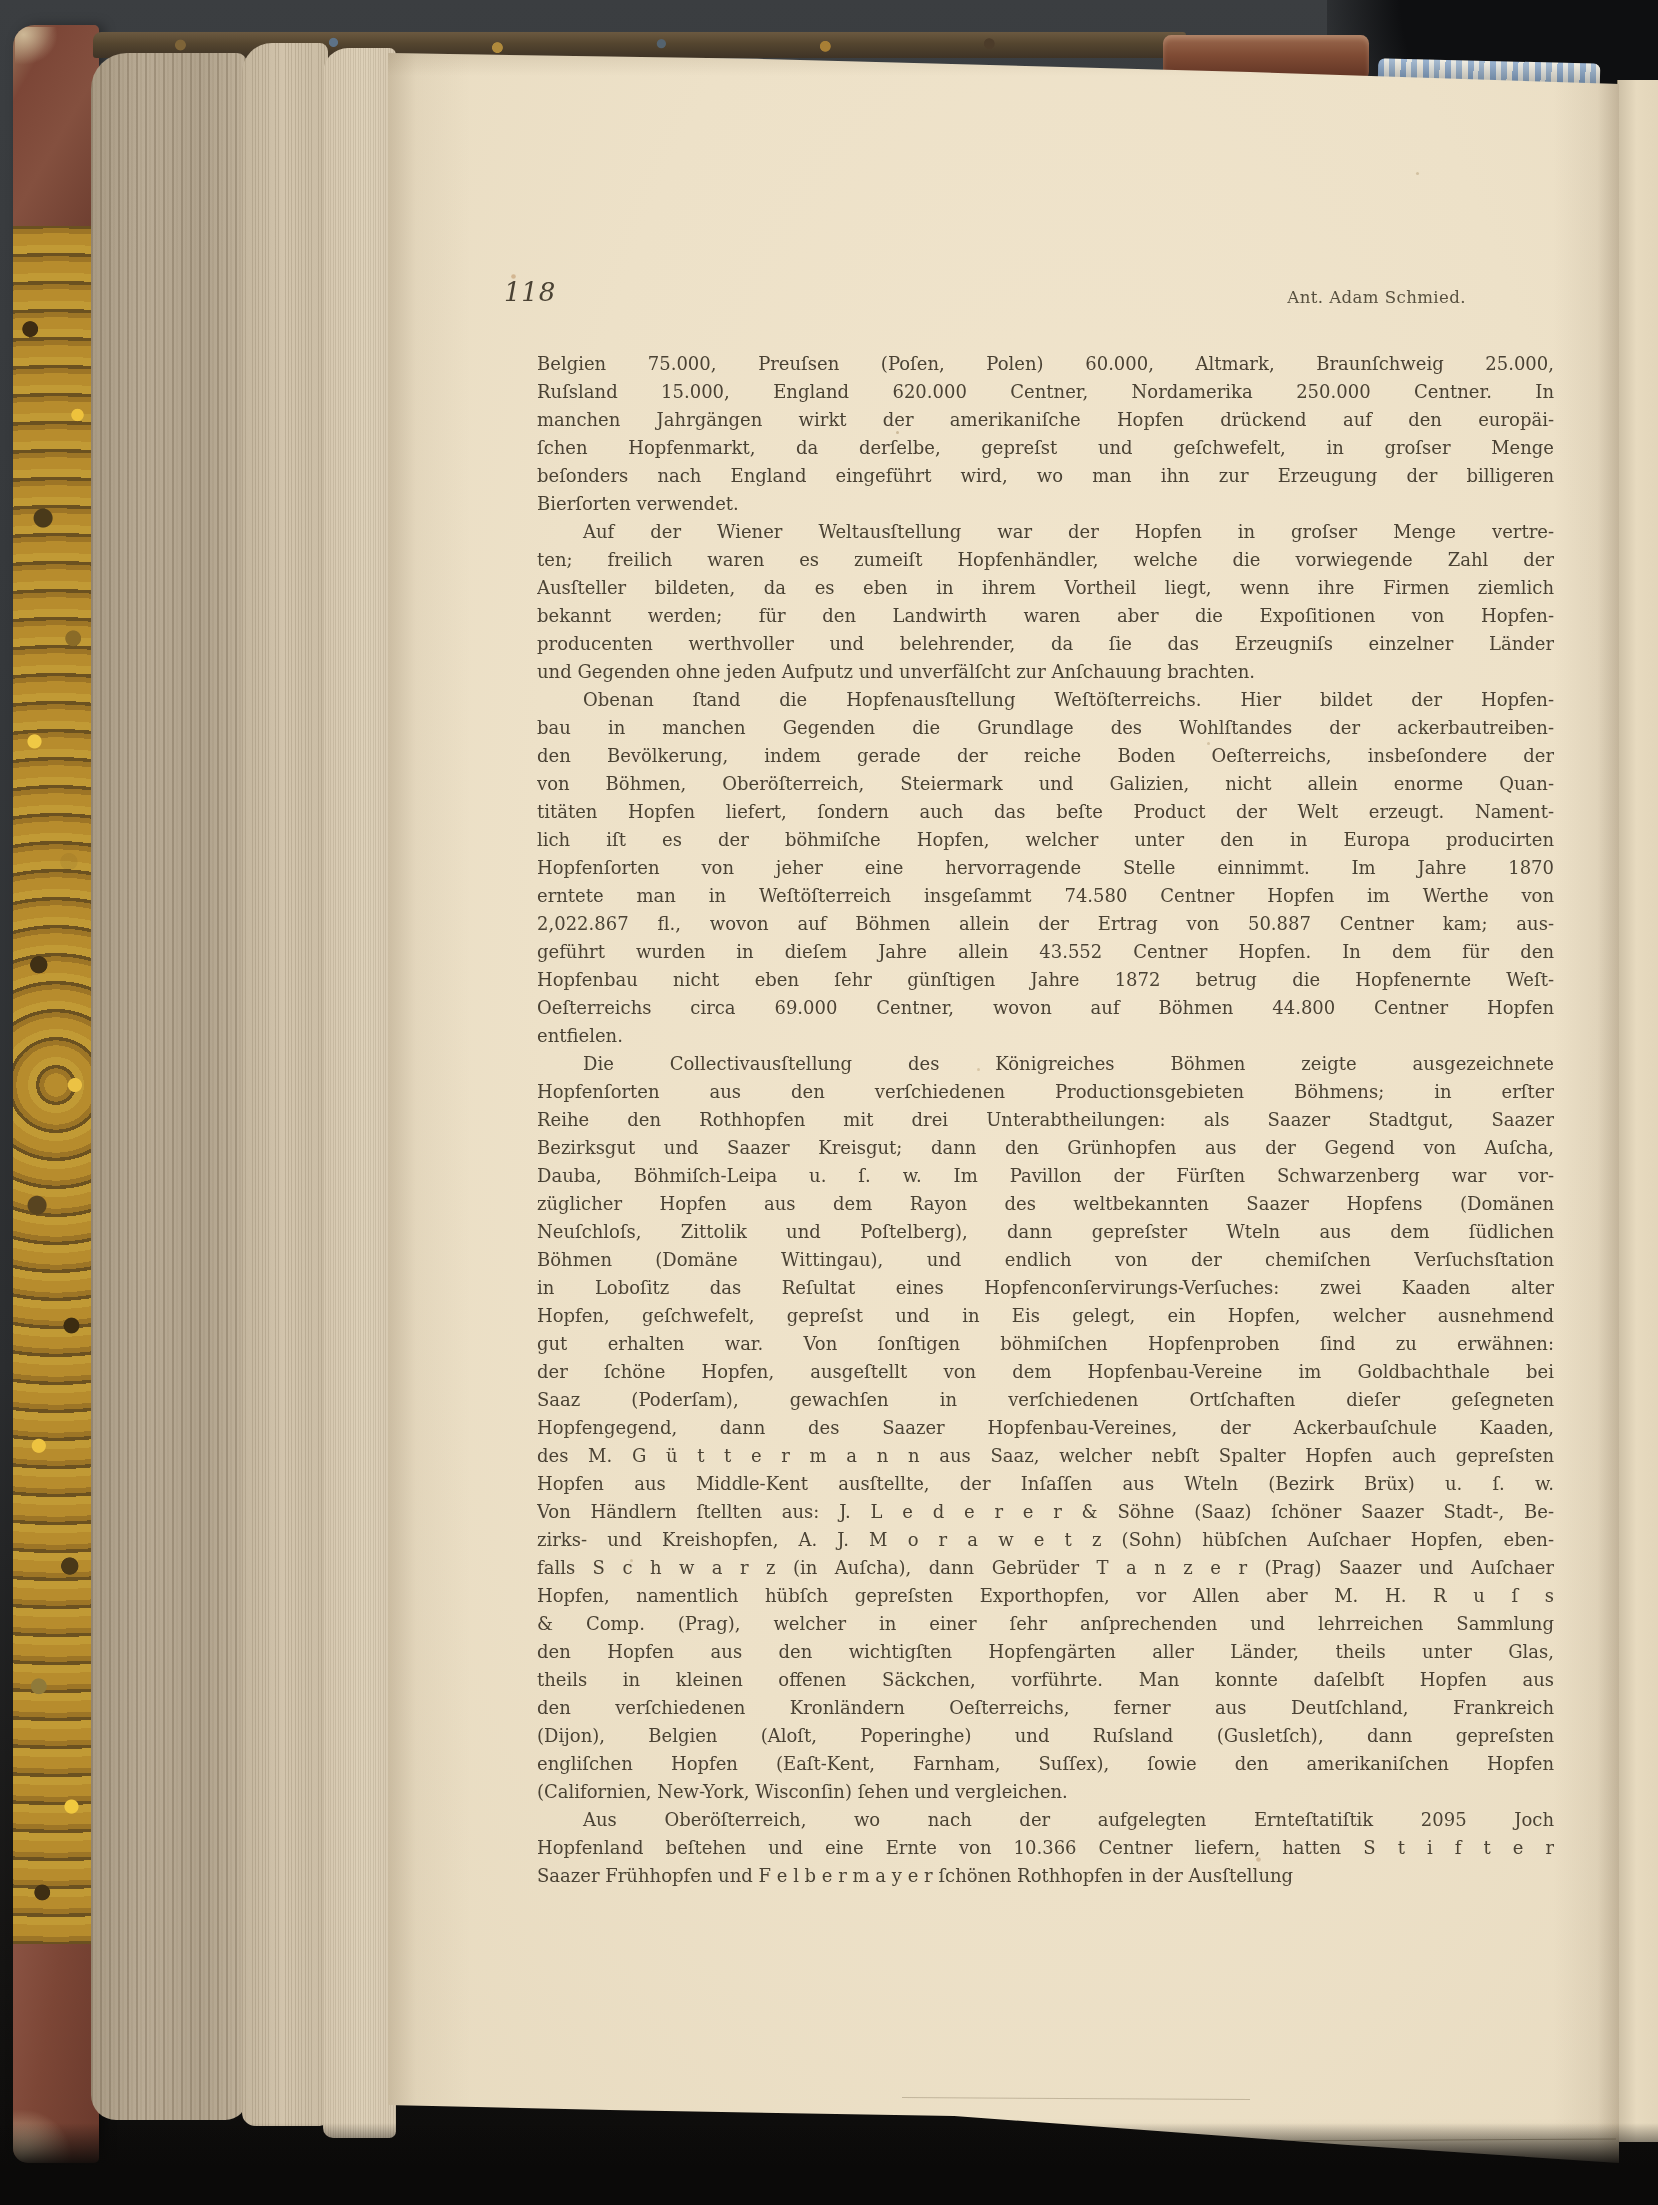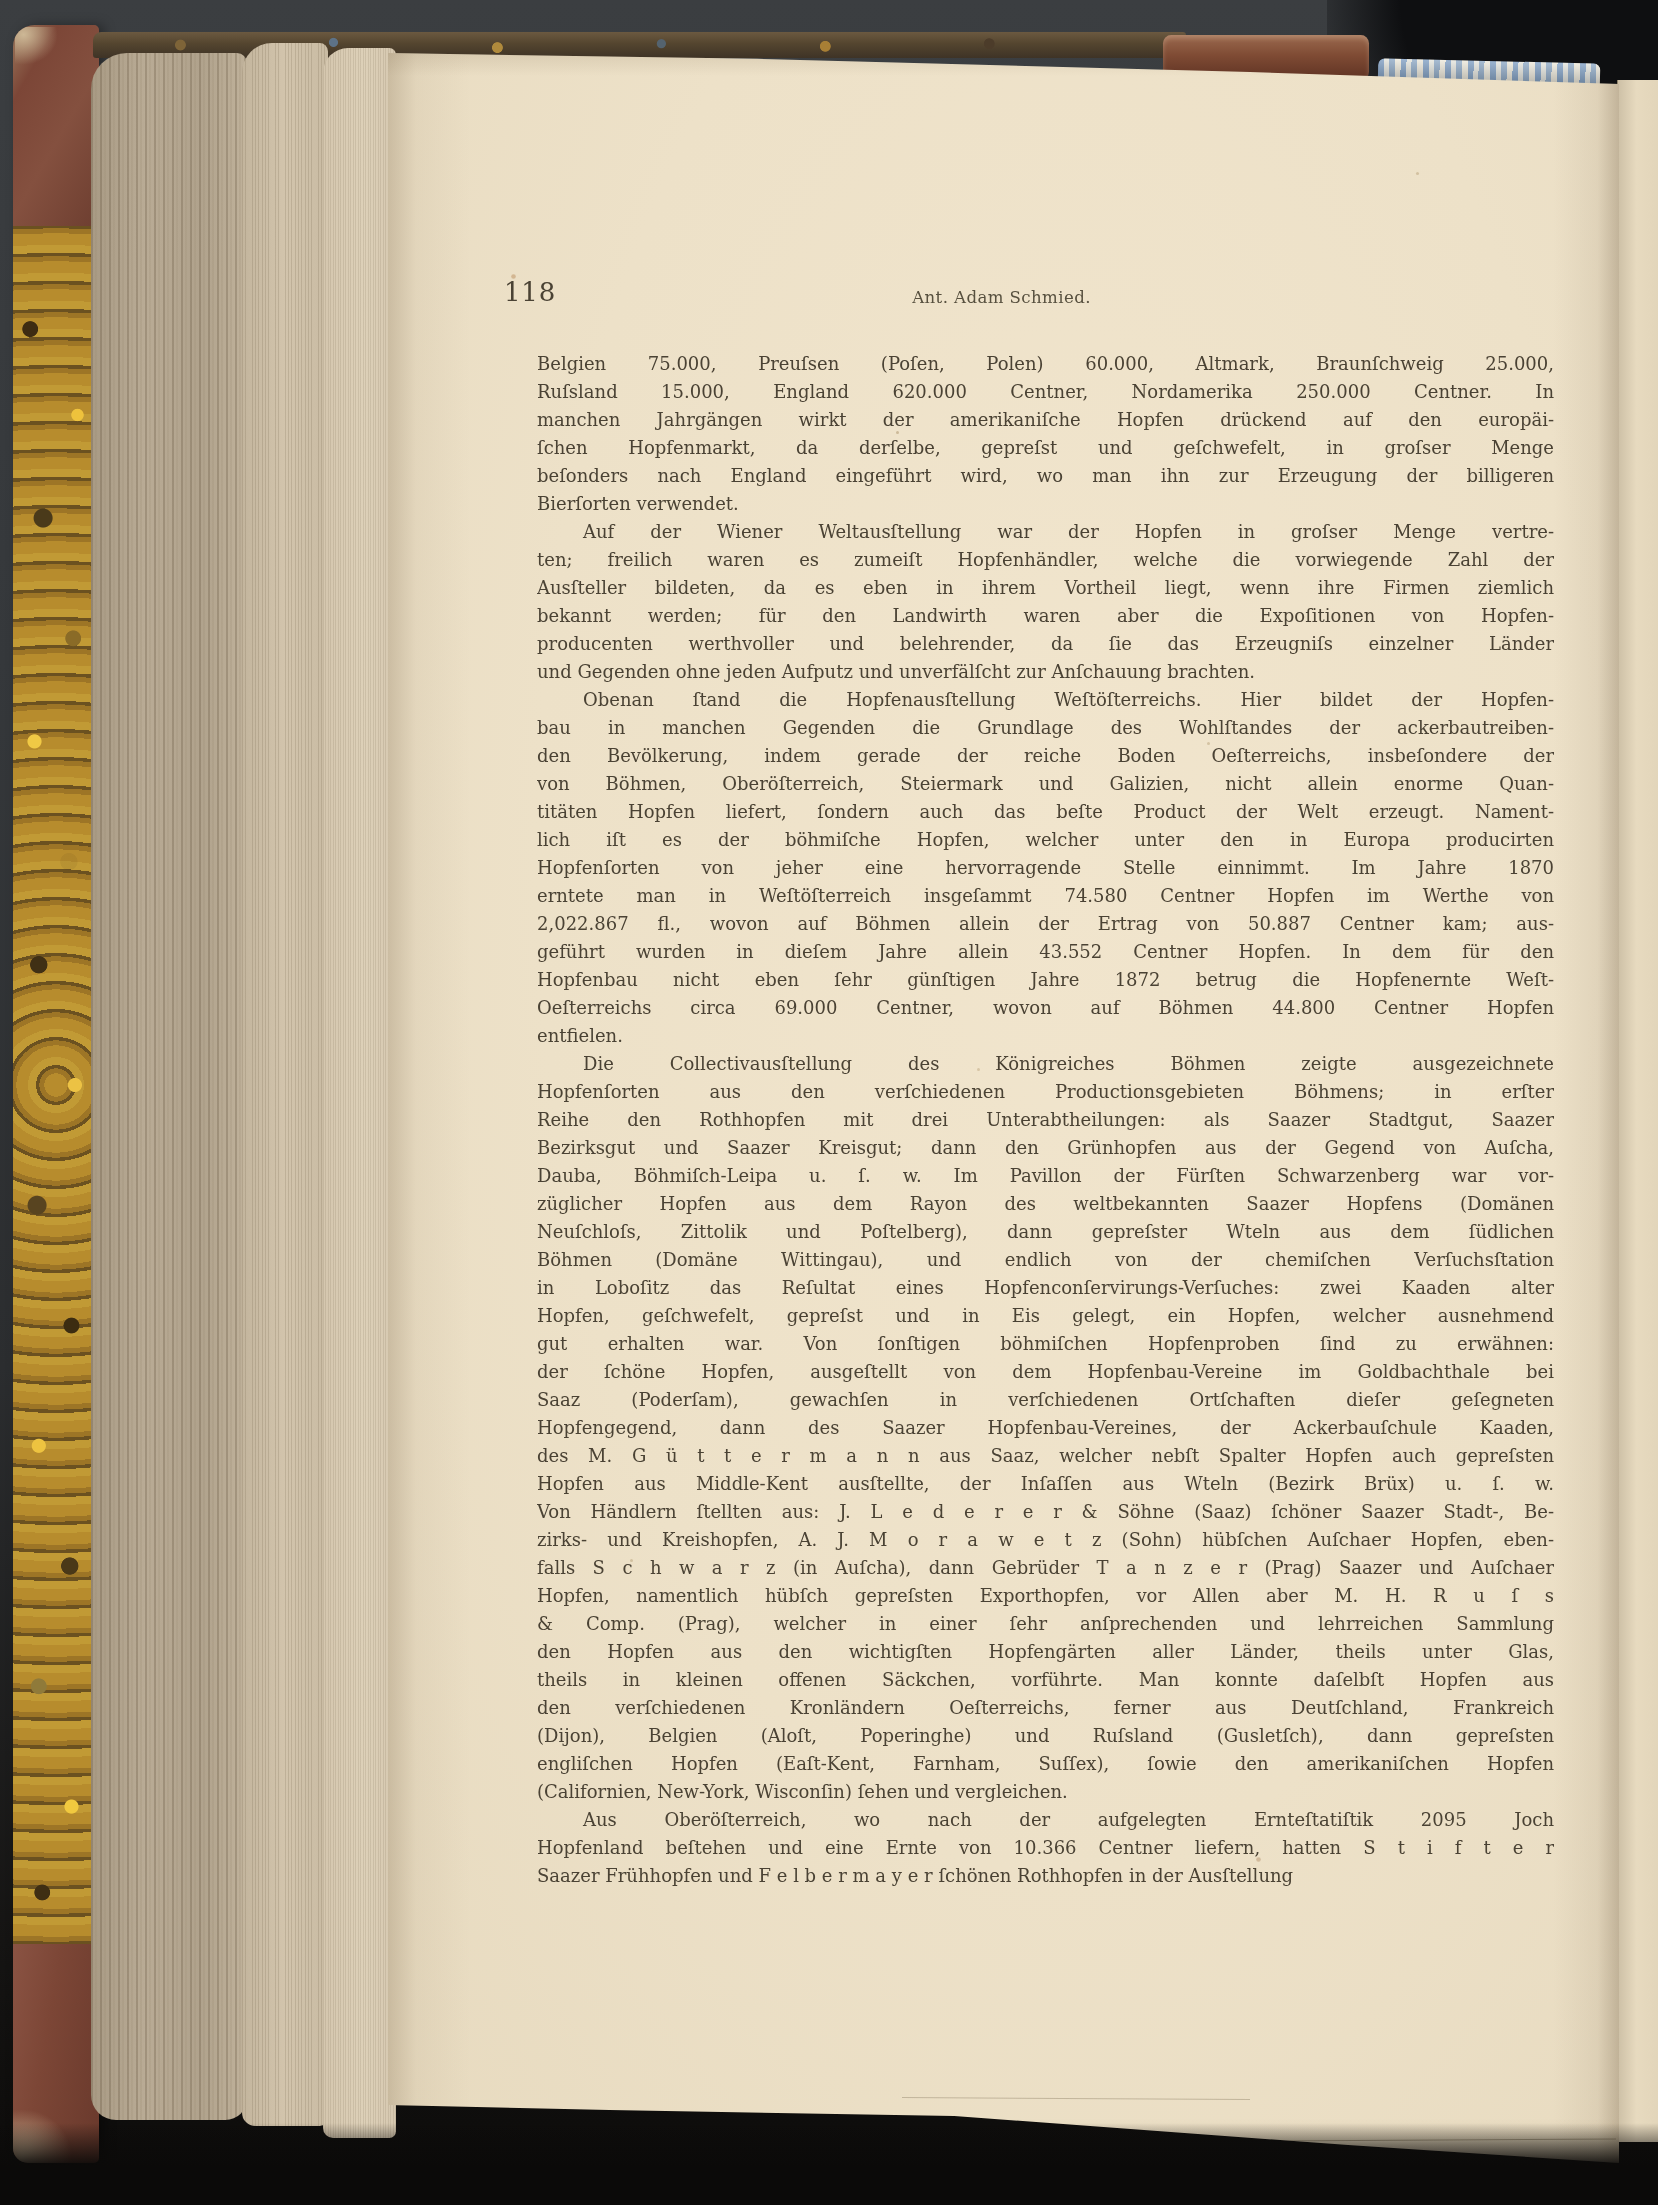--- a/index.html
+++ b/index.html
@@ -101,22 +101,22 @@
                242px 1516px 0 0 rgba(150,120,70,.3),
                869px 1815px 0 0.8px rgba(150,100,55,.3),
                589px 1025px 0 0 rgba(150,120,70,.28),
                1028px 129px 0 0 rgba(150,120,70,.3);}
   
   .page2{position:absolute;left:1617px;top:80px;width:41px;height:2062px;
     border-left:1.7px solid #8d8168;
     background:linear-gradient(90deg,#cdc0a6 0%,#e7dabf 45%,#e2d5ba 100%);}
   
   .folio{position:absolute;left:116px;top:234px;font-size:26px;color:#4a4234;
-    letter-spacing:0.8px;}
-  .rhead{position:absolute;left:149px;top:245px;width:929px;text-align:center;
+    letter-spacing:0.8px;font-style:italic;}
+  .rhead{position:absolute;left:149px;top:245px;width:929px;text-align:right;
     font-size:16.6px;color:#57503f;letter-spacing:0.4px;}
   .body-text{position:absolute;left:149px;top:307px;width:1017px;
     font-size:18px;color:#4a4234;}
   .bline{height:28px;line-height:28px;text-align:justify;text-align-last:justify;
     overflow:hidden;white-space:nowrap;}
   .bline{white-space:normal;}
   .bline.last{text-align-last:left;}
   .bline.ind{text-indent:46px;}
 </style>
 </head>

